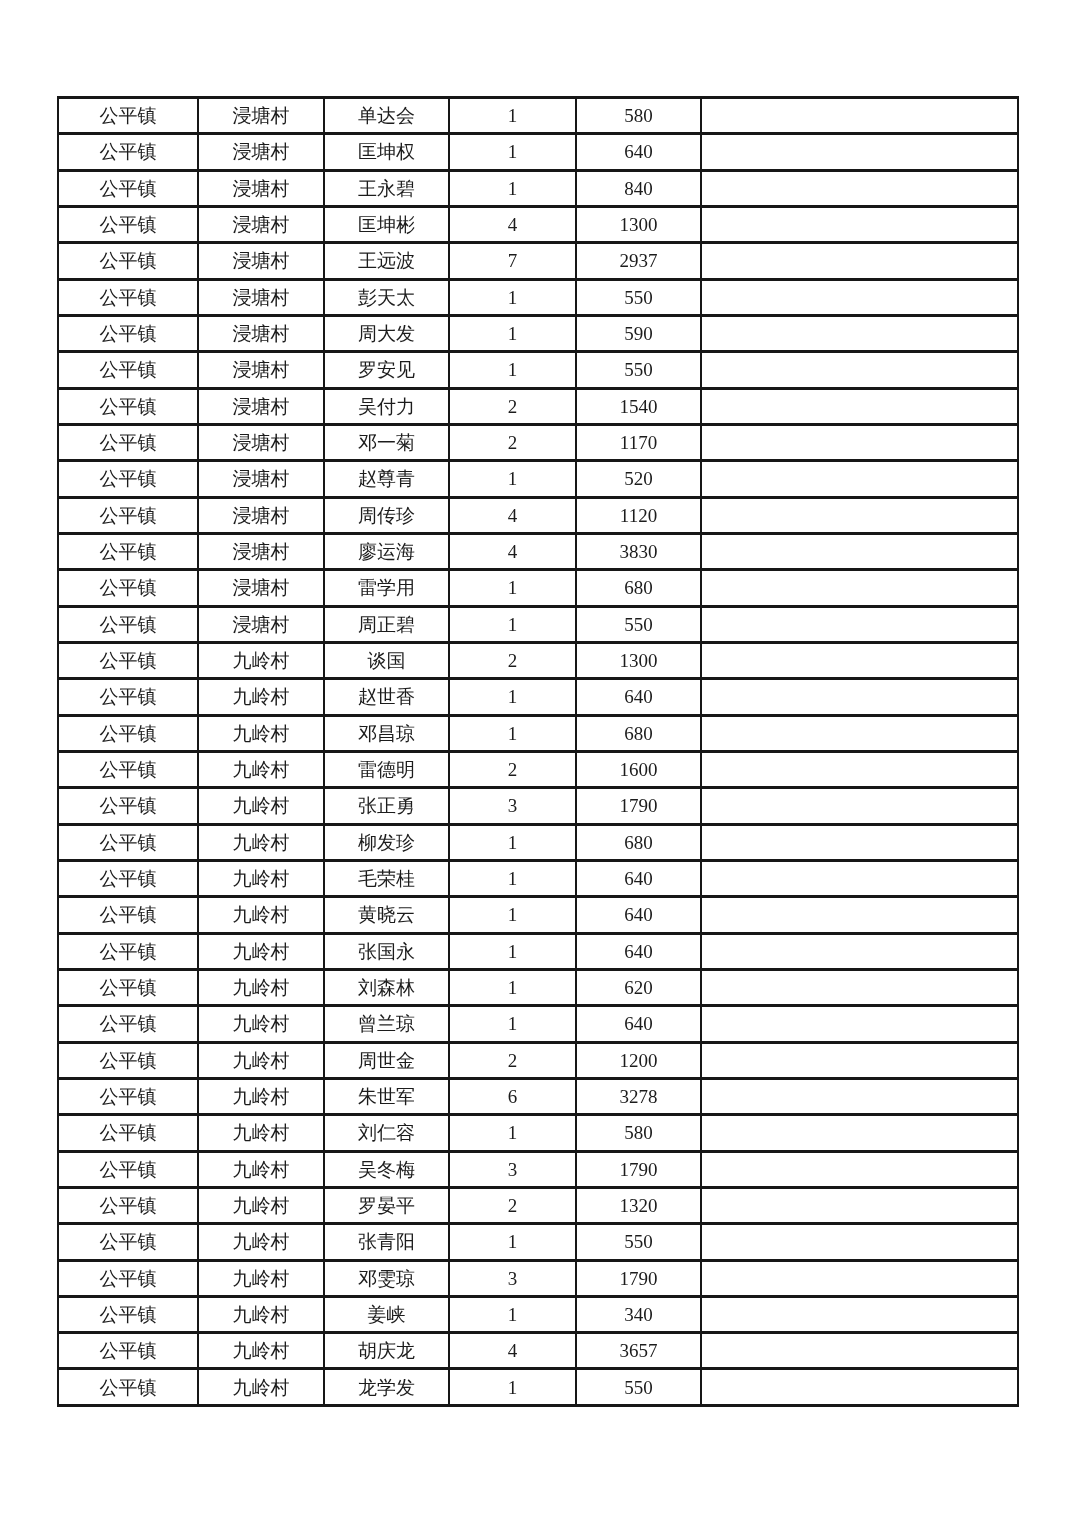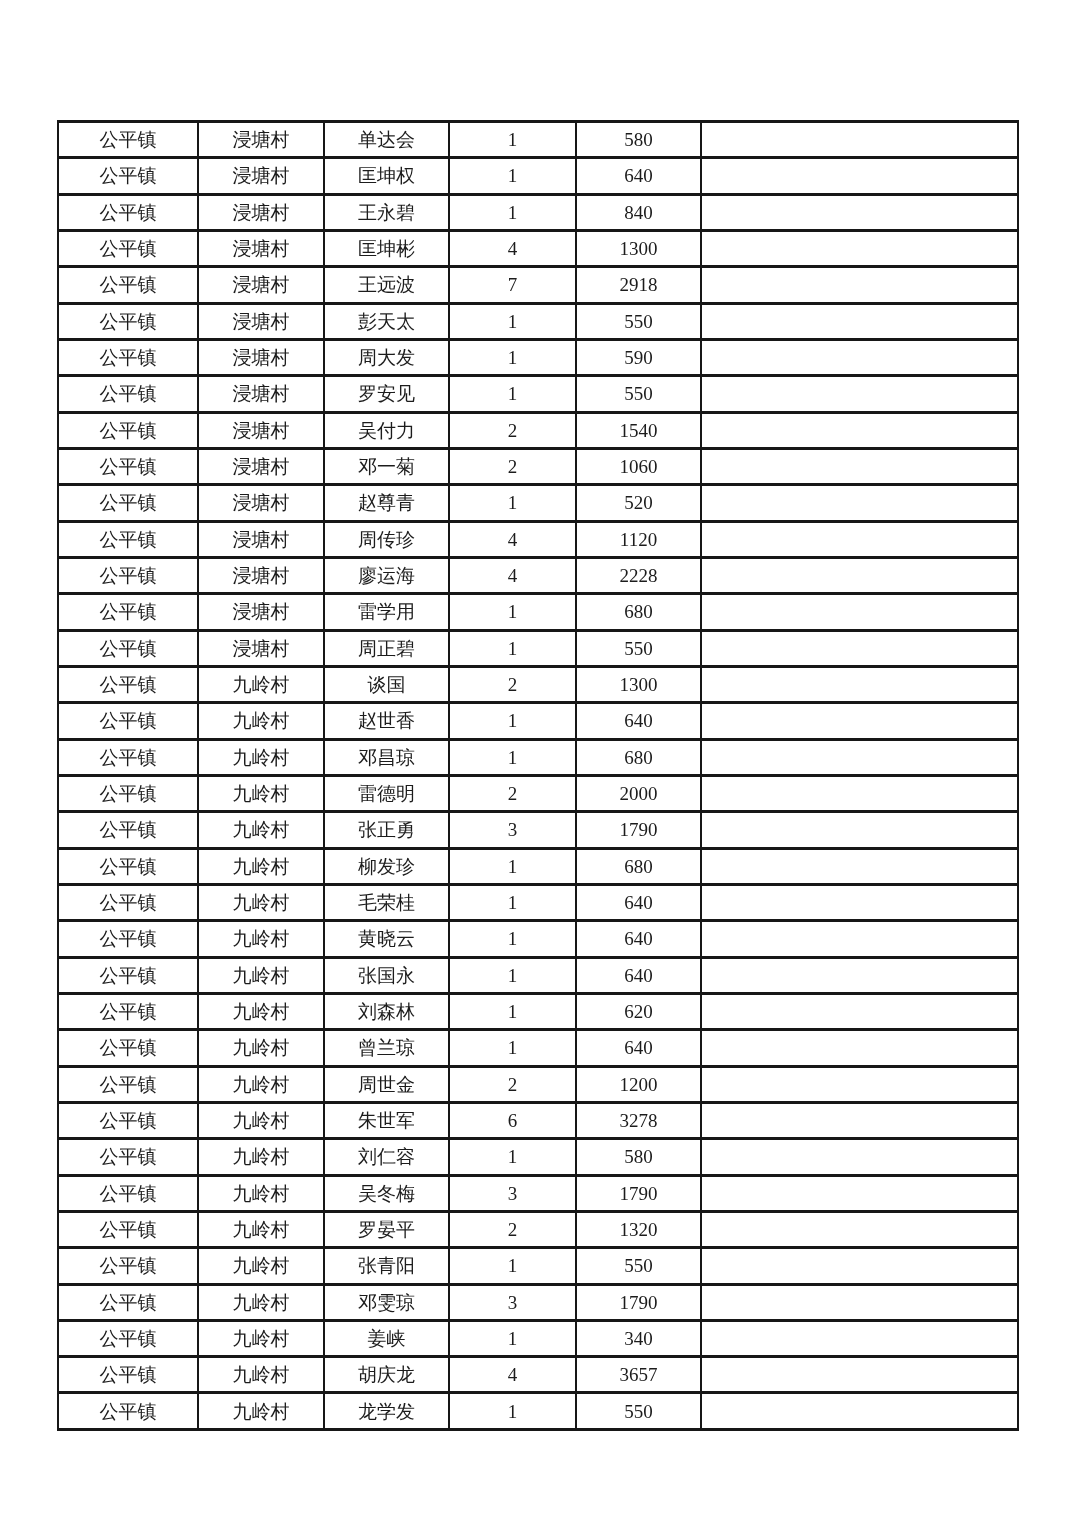--- a/index.html
+++ b/index.html
@@ -16,21 +16,20 @@
     background: #ffffff;
   }
   table.records {
     position: absolute;
     left: 57px;
     top: 96px;
     width: 960px;
     height: 1311px;
     border-collapse: collapse;
     table-layout: fixed;
-    margin-top: 24px;
   }
   table.records td {
     border-style: solid;
     border-color: #171717;
     border-width: 3px 2px;
     text-align: center;
     vertical-align: middle;
     padding: 0;
     font-size: 19px;
     color: #1c1c1c;
@@ -89,21 +88,21 @@
     <td>匡坤彬</td>
     <td>4</td>
     <td>1300</td>
     <td></td>
   </tr>
         <tr>
     <td>公平镇</td>
     <td>浸塘村</td>
     <td>王远波</td>
     <td>7</td>
-    <td>2918</td>
+    <td>2937</td>
     <td></td>
   </tr>
         <tr>
     <td>公平镇</td>
     <td>浸塘村</td>
     <td>彭天太</td>
     <td>1</td>
     <td>550</td>
     <td></td>
   </tr>
@@ -129,21 +128,21 @@
     <td>吴付力</td>
     <td>2</td>
     <td>1540</td>
     <td></td>
   </tr>
         <tr>
     <td>公平镇</td>
     <td>浸塘村</td>
     <td>邓一菊</td>
     <td>2</td>
-    <td>1060</td>
+    <td>1170</td>
     <td></td>
   </tr>
         <tr>
     <td>公平镇</td>
     <td>浸塘村</td>
     <td>赵尊青</td>
     <td>1</td>
     <td>520</td>
     <td></td>
   </tr>
@@ -153,21 +152,21 @@
     <td>周传珍</td>
     <td>4</td>
     <td>1120</td>
     <td></td>
   </tr>
         <tr>
     <td>公平镇</td>
     <td>浸塘村</td>
     <td>廖运海</td>
     <td>4</td>
-    <td>2228</td>
+    <td>3830</td>
     <td></td>
   </tr>
         <tr>
     <td>公平镇</td>
     <td>浸塘村</td>
     <td>雷学用</td>
     <td>1</td>
     <td>680</td>
     <td></td>
   </tr>
@@ -201,21 +200,21 @@
     <td>邓昌琼</td>
     <td>1</td>
     <td>680</td>
     <td></td>
   </tr>
         <tr>
     <td>公平镇</td>
     <td>九岭村</td>
     <td>雷德明</td>
     <td>2</td>
-    <td>2000</td>
+    <td>1600</td>
     <td></td>
   </tr>
         <tr>
     <td>公平镇</td>
     <td>九岭村</td>
     <td>张正勇</td>
     <td>3</td>
     <td>1790</td>
     <td></td>
   </tr>

